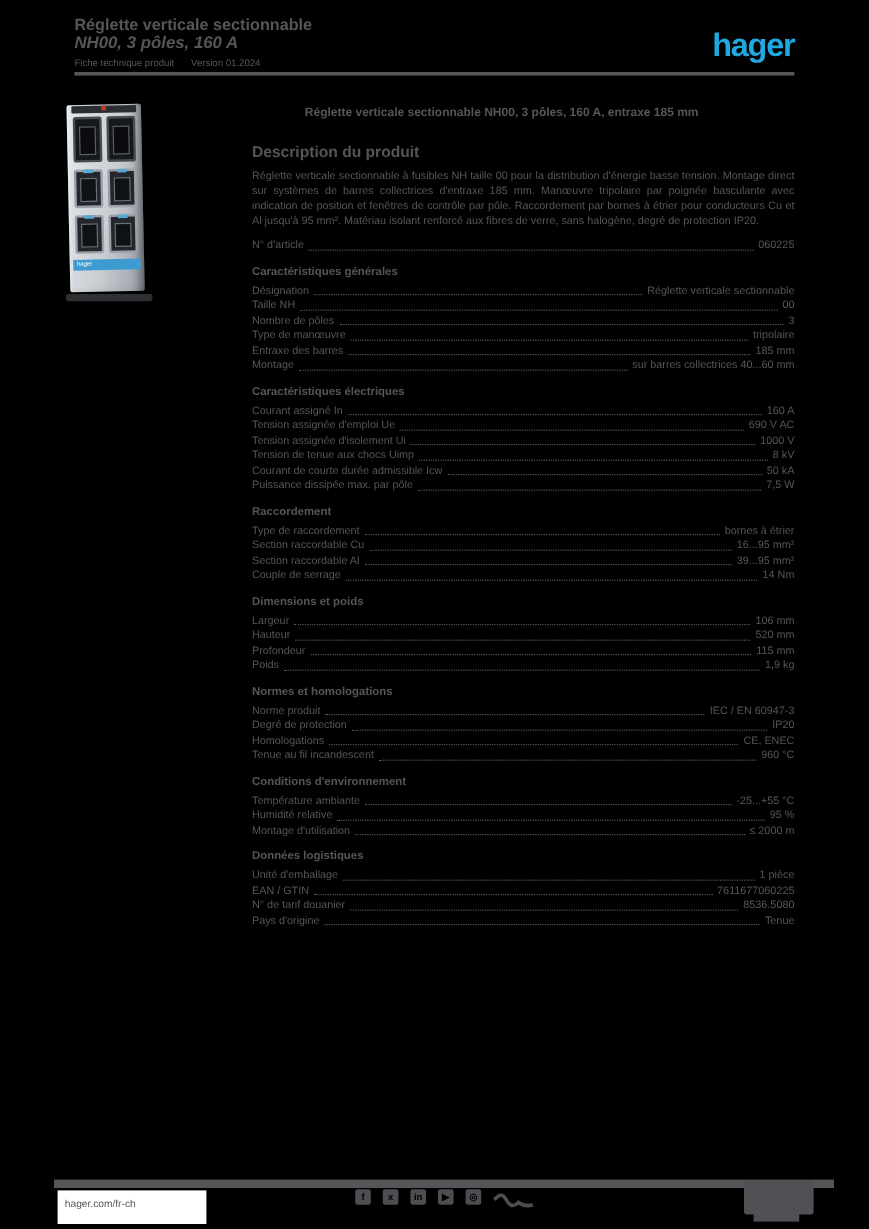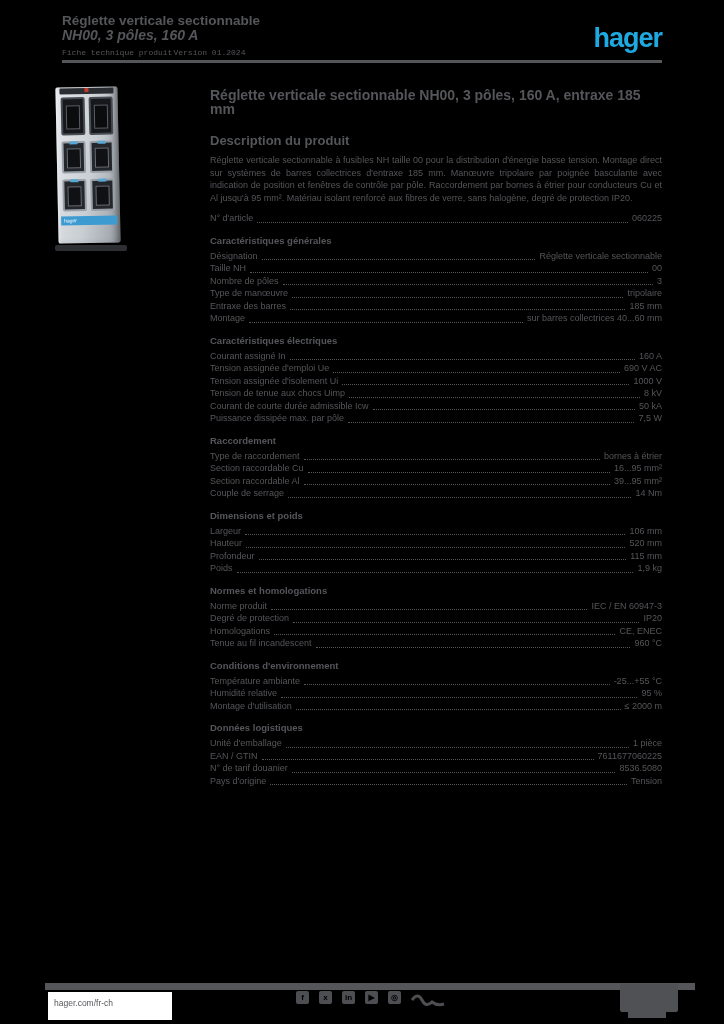--- a/index.html
+++ b/index.html
@@ -4,21 +4,21 @@
 <style>
   * { margin:0; padding:0; box-sizing:border-box; }
   html,body { background:#000; }
   body { font-family:"Liberation Sans", sans-serif; color:#55565a; }
   .page { position:relative; width:724px; height:1024px; background:#000; overflow:hidden; }
 
   
   .header { position:absolute; left:62px; top:13px; width:600px; }
   .h-title1 { font-size:13.5px; font-weight:bold; line-height:15px; }
   .h-title2 { font-size:14px; font-weight:bold; line-height:15px;font-style:italic; }
-  .h-subrow { margin-top:5px; font-size:8px; display:flex; gap:1px;font-family:Liberation Mono, monospace; }
+  .h-subrow { margin-top:5px; font-size:8px; display:flex; gap:14px; }
   .logo { position:absolute; right:0; top:12px; color:#1fa9e1; font-size:27px; font-weight:bold; letter-spacing:-1px; line-height:27px; }
   .header-rule { position:absolute; left:62px; top:60px; width:600px; height:2.5px; background:#55565a; }
 
   
   .photo-wrap { position:absolute; left:55px; top:84px; width:76px; height:170px; }
   .device { position:absolute; left:2px; top:3px; width:62px; height:156px;
             background:linear-gradient(100deg,#e6e9ec 0%,#c9ced3 55%,#989ea5 100%);
             border-radius:2px; transform:rotate(-1.2deg);
             box-shadow:inset -7px 0 9px -5px rgba(0,0,0,.55), inset 2px 0 3px -1px rgba(255,255,255,.5); }
   .device .cap { position:absolute; left:4px; top:1px; width:54px; height:6px; background:#2a2d32; border-radius:1px; }
@@ -28,21 +28,21 @@
   .win.dark { height:38px; background:#16181c; border:2px solid #474c52; }
   .win.dark .inner { position:absolute; left:3px; top:6px; right:3px; bottom:4px; background:#0b0c0e; border:1px solid #5a5f66; }
   .win.lite { height:32px; background:#23262b; border:2px solid #9aa0a7; }
   .win.lite .tick { position:absolute; left:6px; top:-2px; width:8px; height:3px; background:#58a8d4; }
   .win.lite .inner { position:absolute; left:3px; top:5px; right:3px; bottom:3px; background:#101114; border:1px solid #6a7077; }
   .blueband { position:absolute; left:3px; bottom:18px; width:56px; height:9px; background:#3d9bd1; color:#fff; font-size:5px; line-height:9px; padding-left:3px; }
   .photo-shadow { position:absolute; left:0px; top:161px; width:72px; height:6px; background:#3a3b3e; opacity:.8; border-radius:2px; }
 
   
   .spec-col { position:absolute; left:210px; top:88px; width:452px; }
-  .prod-title { font-size:14px; font-weight:bold; line-height:14px; }
+  .prod-title { font-size:10px; font-weight:bold; line-height:14px;margin-left:44px; }
   .desc-head { font-size:13px; font-weight:bold; margin-top:17px; }
   .desc { font-size:9px; line-height:12.5px; text-align:justify; margin-top:6px; }
   .ref-row { margin-top:8px; }
   .row { display:flex; align-items:flex-end; font-size:9px; line-height:12.5px; }
   .row .lbl { flex:0 1 auto; white-space:nowrap; overflow:hidden; }
   .row .leader { flex:1 1 20px; border-bottom:1px dotted #55565a; margin:0 4px 2px 4px; min-width:12px; }
   .row .val { flex:0 0 auto; white-space:nowrap; }
   section.spec { margin-top:10px; }
   section.spec h3 { font-size:9.5px; font-weight:bold; margin-bottom:4px; }
 
@@ -286,21 +286,21 @@
             <span class="val">7611677060225</span>
           </div>
           <div class="row">
             <span class="lbl">N° de tarif douanier</span>
             <span class="leader"></span>
             <span class="val">8536.5080</span>
           </div>
           <div class="row">
             <span class="lbl">Pays d'origine</span>
             <span class="leader"></span>
-            <span class="val">Tension</span>
+            <span class="val">Tenue</span>
           </div>
         </section>
       </div>
   </div>
 
   <div class="footer-rule"></div>
   <div class="site-box">hager.com/fr-ch</div>
   <div class="social">
     <div class="s-icon">f</div>
     <div class="s-icon">x</div>

